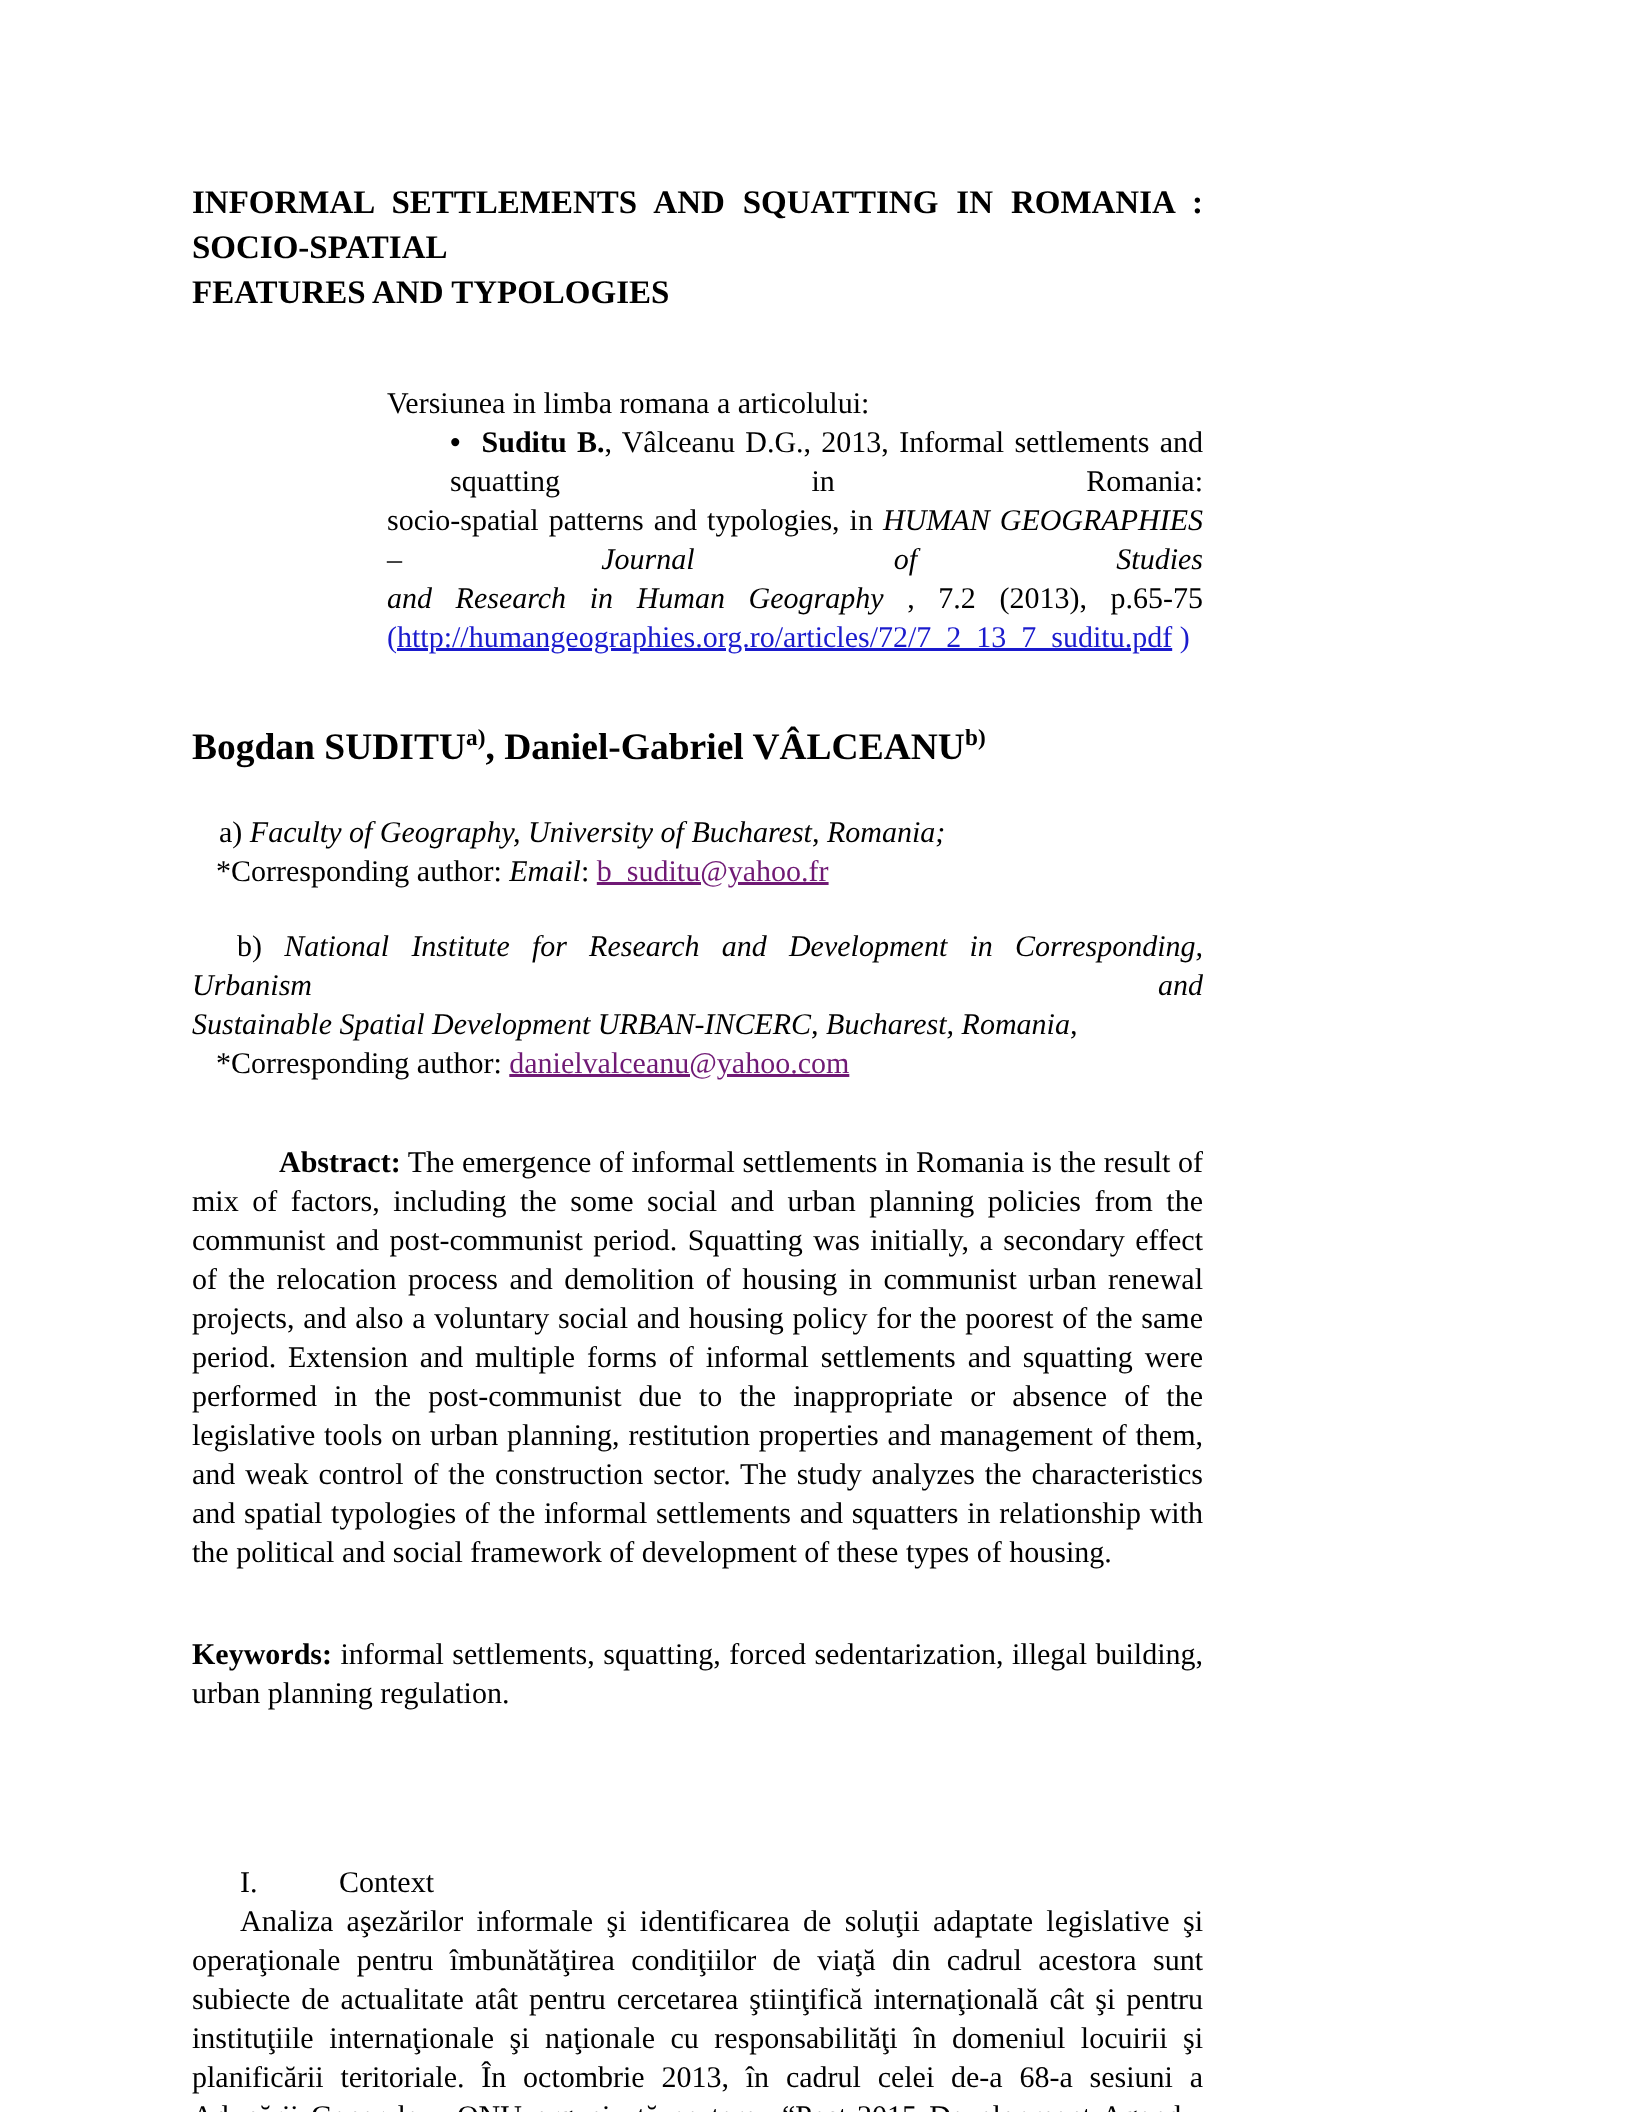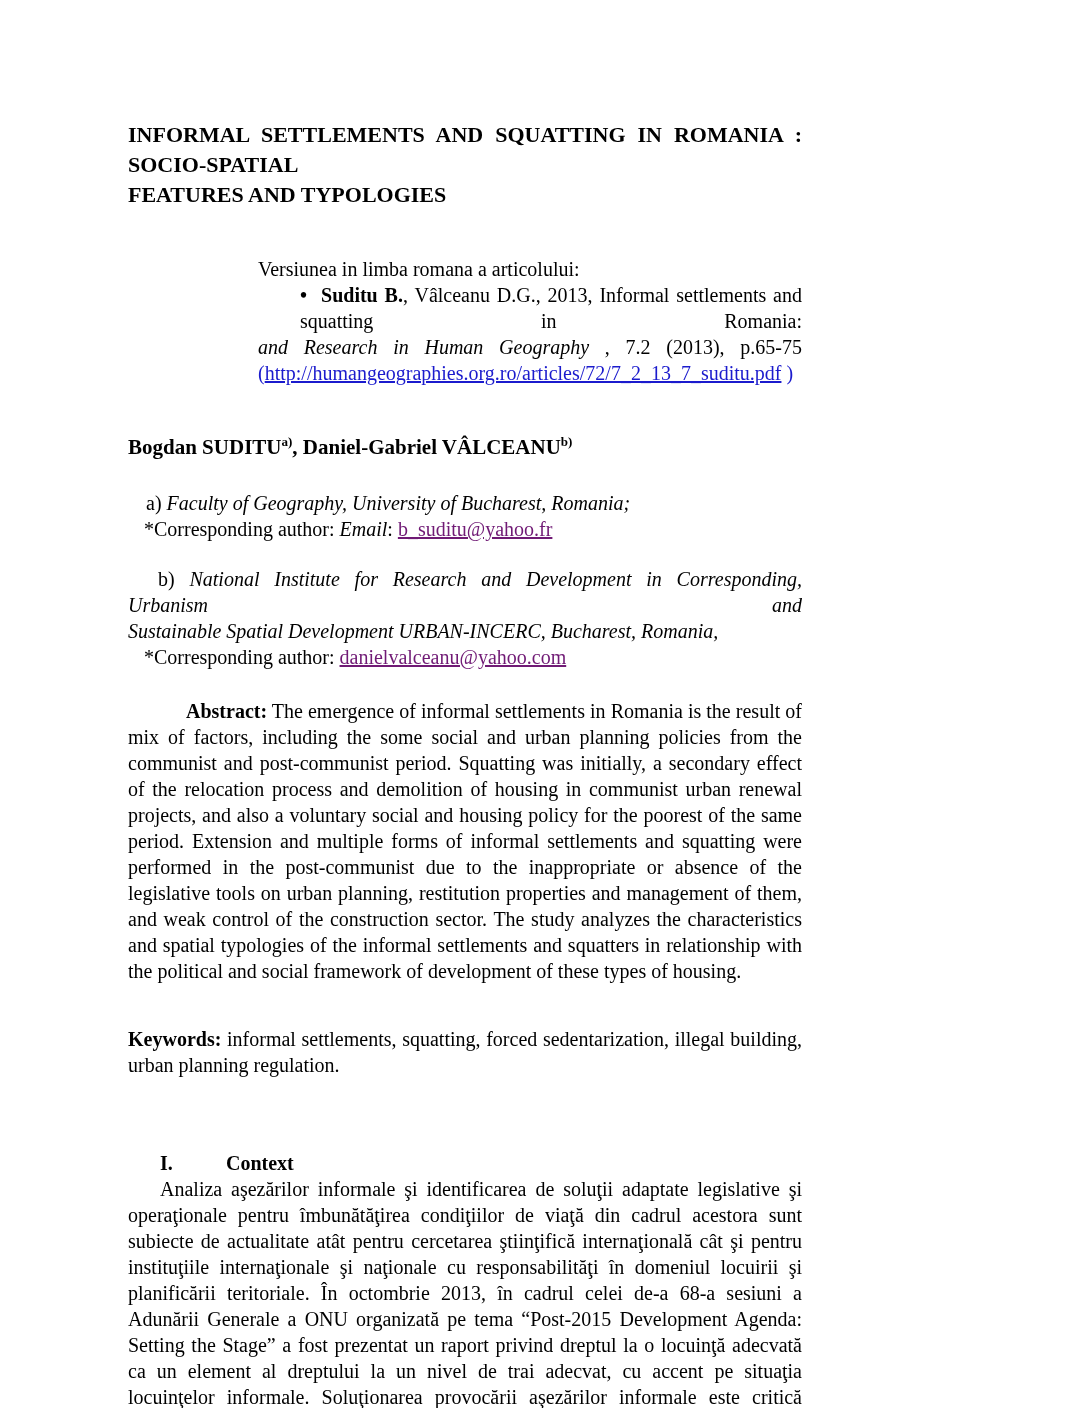--- a/index.html
+++ b/index.html
@@ -38,21 +38,21 @@
 
   .link {
     color: #1b1bcd;
     text-decoration: none;
   }
   .link .url-text { text-decoration: underline; }
 
   .authors {
     margin-top: 48px;
     font-weight: bold;
-    font-size: 21px;
+    font-size: 25px;
   }
   sup {
     font-size: 62%;
     vertical-align: super;
     line-height: 0;
   }
 
   .affil-a { margin-top: 30px; }
   .affil-a .line1 { padding-left: 18px; font-style: italic; }
   .affil-a .line1 .label { font-style: normal; }
@@ -60,33 +60,33 @@
   .email-link {
     color: #701a75;
     text-decoration: underline;
   }
 
   .affil-b { margin-top: 24px; }
   .affil-b .line1 { text-indent: 30px; }
   .affil-b .line2 { font-style: italic; }
 
   .abstract {
-    margin-top: 28px;
+    margin-top: 40px;
     text-align: justify;
     text-indent: 58px;
   }
   .keywords {
     margin-top: 42px;
     text-align: justify;
   }
 
   .section-heading {
-    margin-top: 72px;
+    margin-top: 100px;
     padding-left: 32px;
-    font-weight: bold;
+    font-weight: normal;
   }
   .section-heading .num {
     display: inline-block;
     width: 66px;
   }
   .context-par {
     text-align: justify;
     text-align-last: justify;
     text-indent: 32px;
   }
@@ -97,20 +97,22 @@
 <div class="page">
 
   <div class="title">
     <div class="jline">INFORMAL SETTLEMENTS AND SQUATTING IN ROMANIA : SOCIO-SPATIAL</div>
     <div class="last-line">FEATURES AND TYPOLOGIES</div>
   </div>
 
   <div class="citation">
     <div>Versiunea in limba romana a articolului:</div>
     <div class="jline bullet-line"><span class="bullet-glyph bold">•</span><span class="bold">Suditu B.</span><span>, Vâlceanu D.G., 2013, Informal settlements and squatting in Romania:</span></div>
+    <div class="jline"><span>socio-spatial patterns and typologies, in</span>
+      <span class="ital">HUMAN GEOGRAPHIES – Journal of Studies</span></div>
     <div class="jline"><span class="ital">and Research in Human Geography</span>
       <span>, 7.2 (2013), p.65-75</span></div>
     <div><span class="link">(</span><a class="link" href="#"><span class="url-text">http://humangeographies.org.ro/articles/72/7_2_13_7_suditu.pdf</span></a><span class="link"> )</span></div>
   </div>
 
   <div class="authors"><span>Bogdan SUDITU</span><sup>a)</sup><span>, </span><span>Daniel-Gabriel VÂLCEANU</span><sup>b)</sup></div>
 
   <div class="affil-a">
     <div class="line1"><span class="label">a) </span><span>Faculty of Geography, University of Bucharest, Romania;</span></div>
     <div class="corresp"><span>*Corresponding author: </span><span class="ital">Email</span><span>: </span><a class="email-link" href="#">b_suditu@yahoo.fr</a></div>

